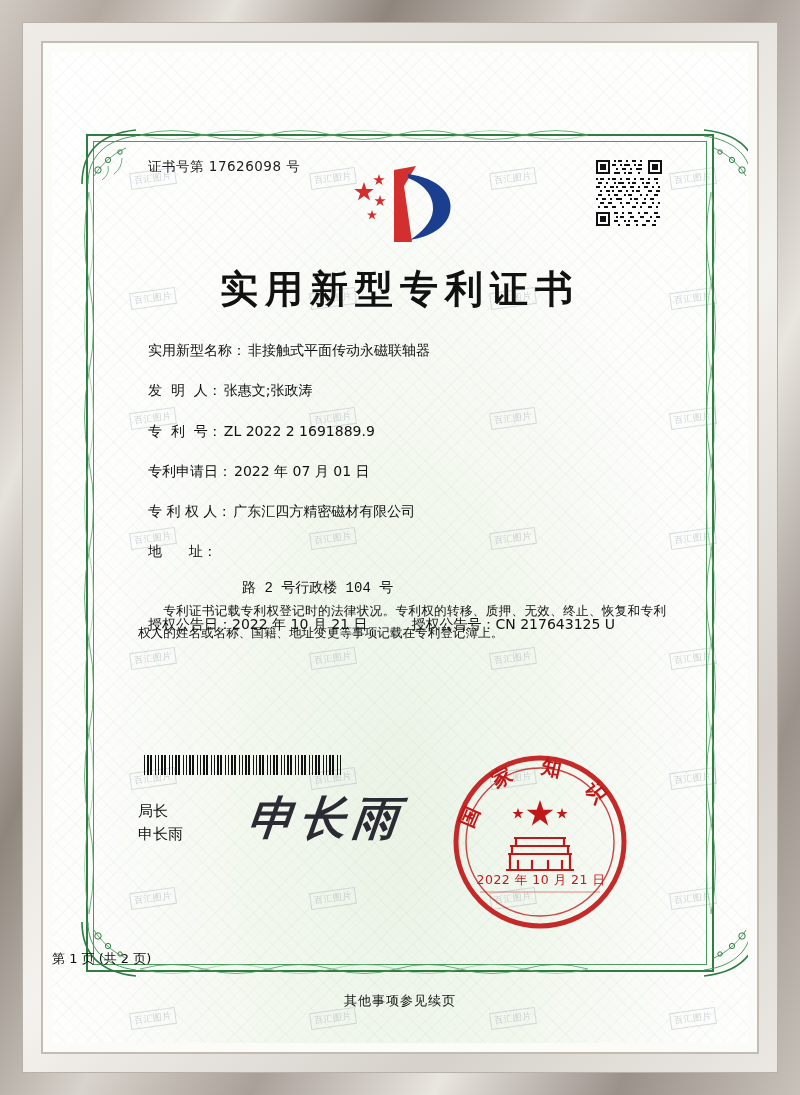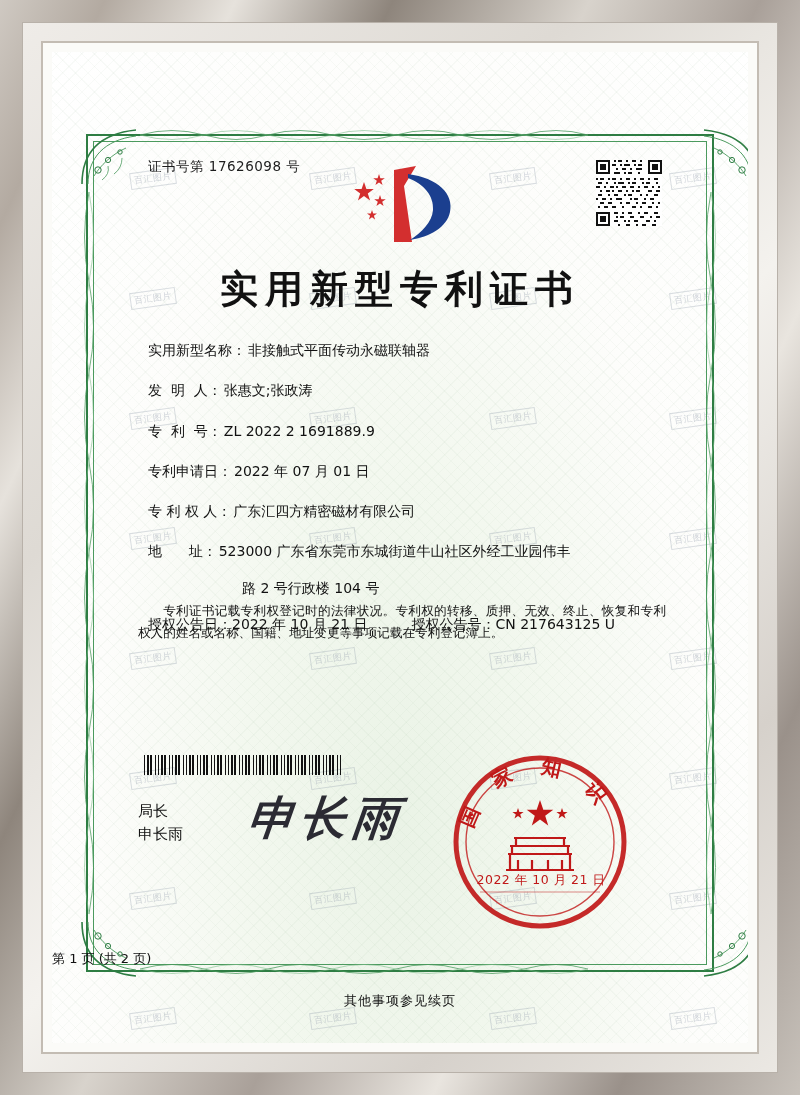--- a/index.html
+++ b/index.html
@@ -160,20 +160,21 @@
     white-space: pre;
   }
   .row .val {
     flex: 1 1 auto;
     padding-left: 2px;
   }
   .row.tight { margin-bottom: 16px; }
   .addr-second {
     padding-left: 94px;
     margin-top: 1px;
+    font-family: Liberation Mono, monospace;
   }
   .grant-row { display: flex; margin-bottom: 8px; }
   .grant-row .g2 { margin-left: 44px; }
 
   
   .paras {
     position: absolute;
     left: 86px; top: 548px;
     width: 528px;
     font-family: "DejaVu Sans", sans-serif;
@@ -521,21 +522,20 @@
       <div class="row">
         <span class="lbl">专利申请日：</span>
         <span class="val">2022 年 07 月 01 日</span>
       </div>
       <div class="row">
         <span class="lbl">专 利 权 人：</span>
         <span class="val">广东汇四方精密磁材有限公司</span>
       </div>
       <div class="row tight">
         <span class="lbl">地      址：</span>
-        <span class="val">523000  广东省东莞市东城街道牛山社区外经工业园伟丰</span>
       </div>
       <div class="addr-second">路 2 号行政楼 104 号</div>
       <div class="grant-row" style="margin-top:16px;">
         <span>授权公告日：</span>
         <span>2022 年 10 月 21 日</span>
         <span class="g2">授权公告号：</span>
         <span>CN 217643125 U</span>
       </div>
     </div>
 

